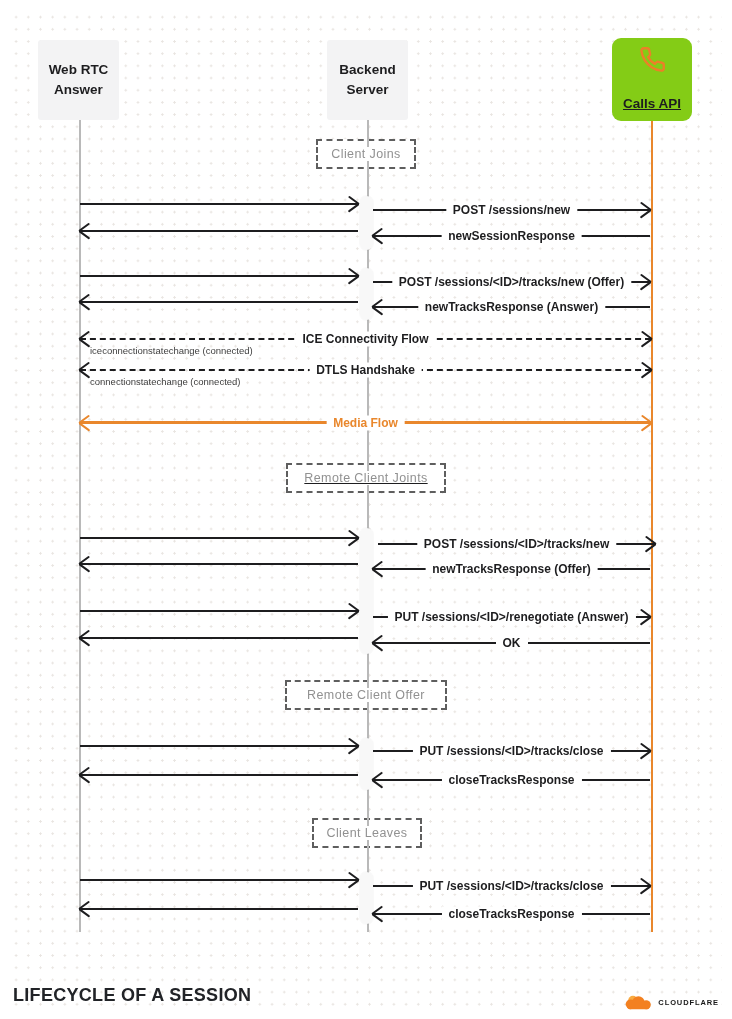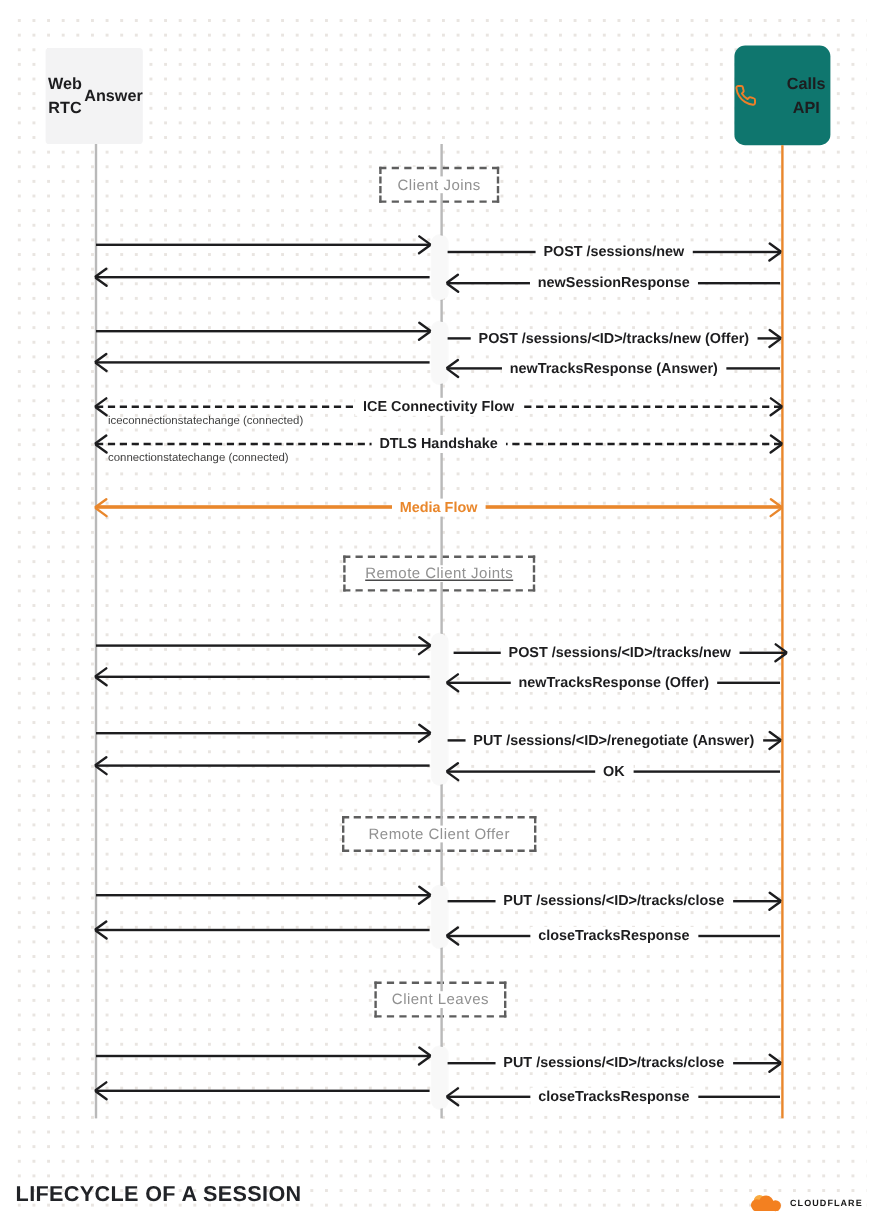--- a/index.html
+++ b/index.html
@@ -3,23 +3,23 @@
 <meta charset="utf-8">
 <style>
   html,body{margin:0;padding:0;background:#fff;}
   .frame{position:relative;width:732px;height:1019px;background:#ffffff;overflow:hidden;
          font-family:"Liberation Sans",sans-serif;color:#1d1d1f;}
   .dots{position:absolute;left:10px;right:10px;top:11px;bottom:9px;
         background-image:radial-gradient(circle,#e9e5e1 1.15px,transparent 1.3px);
         background-size:12.2px 12.2px;}
   
   .actor{position:absolute;width:81px;height:80px;background:#f3f3f4;border-radius:3px;
-         display:flex;align-items:center;justify-content:center;
+         display:flex;flex-direction:column;align-items:center;justify-content:center;
          font-weight:700;font-size:13.5px;line-height:1.45;color:#1d1d1f;text-align:center;}
-  .actor.calls{background:#0f766e;border-radius:9px;gap:21px;}
+  .actor.calls{background:#84cc16;border-radius:9px;gap:21px;text-decoration:underline;}
   
   .lifeline{position:absolute;width:2px;background:#b9b9b9;z-index:1;}
   .lifeline.orange{width:2.5px;background:#e9872c;}
   
   .bar{position:absolute;left:359.5px;width:13px;background:#f8f8f8;border-radius:7px;
        z-index:2;box-shadow:0 0 0 1px rgba(0,0,0,0.025);}
   
   .phase{position:absolute;height:30px;border:2px dashed #5e5e5e;background:#fff;
          box-sizing:border-box;display:flex;align-items:center;justify-content:center;}
   .phase-label{position:relative;z-index:2;font-size:12.5px;font-weight:500;color:#919191;
@@ -53,20 +53,24 @@
 </head>
 <body>
 
 <div class="frame">
   <div class="dots"></div>
 
   <div class="actor" style="left:38px;top:40px;">
     <div>Web RTC</div>
     <div>Answer</div>
   </div>
+  <div class="actor" style="left:327px;top:40px;">
+    <div>Backend</div>
+    <div>Server</div>
+  </div>
   <div class="actor calls" style="left:612px;top:38px;width:80px;height:83px;">
     <svg width="27" height="27" viewBox="0 0 24 24" fill="none" stroke="#ed7f28" stroke-width="2.1" stroke-linecap="round" stroke-linejoin="round">
       <path d="M22 16.92v3a2 2 0 0 1-2.18 2 19.79 19.79 0 0 1-8.63-3.07 19.5 19.5 0 0 1-6-6 19.79 19.79 0 0 1-3.07-8.67A2 2 0 0 1 4.11 2h3a2 2 0 0 1 2 1.72 12.84 12.84 0 0 0 .7 2.81 2 2 0 0 1-.45 2.11L8.09 9.91a16 16 0 0 0 6 6l1.27-1.27a2 2 0 0 1 2.11-.45 12.84 12.84 0 0 0 2.81.7A2 2 0 0 1 22 16.92z"></path>
     </svg>
     <div>Calls API</div>
   </div>
 
   <div class="phase" style="left:316px;top:139px;width:100px;">
     <span class="phase-label">Client Joins</span>
   </div>

